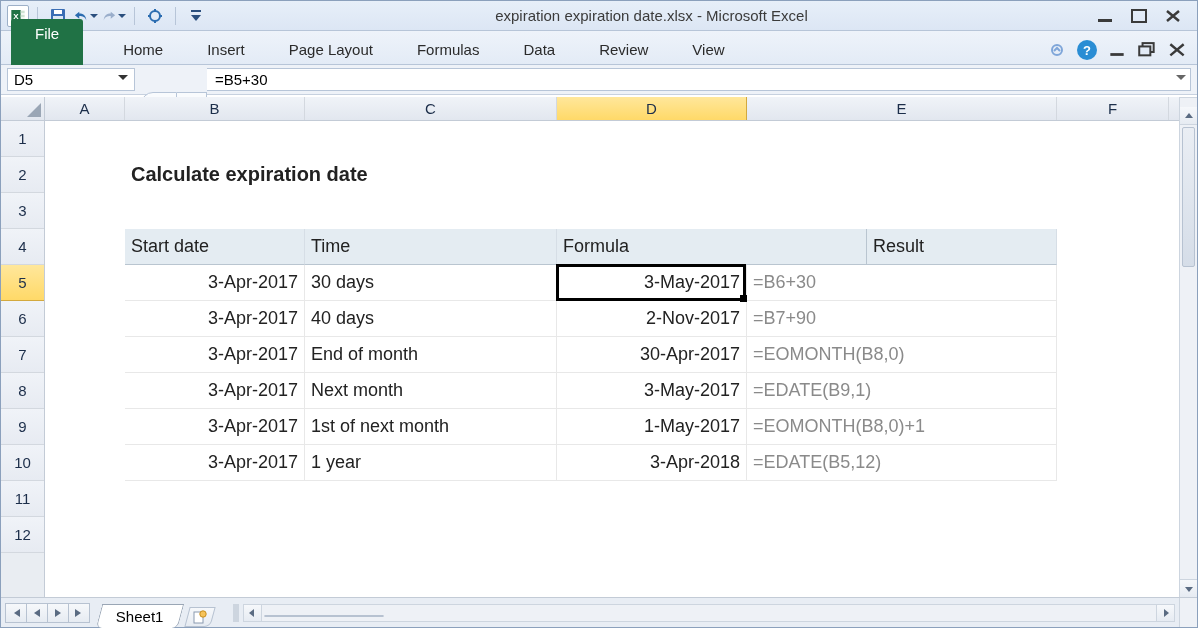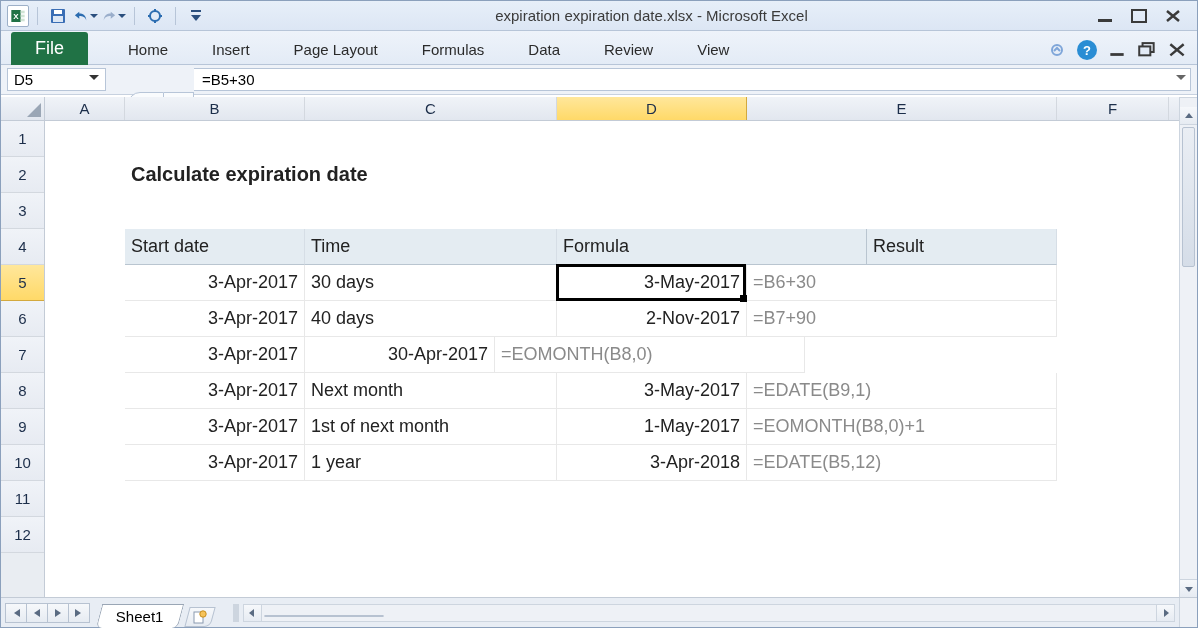--- a/index.html
+++ b/index.html
@@ -14,29 +14,29 @@
   .titlebar .qat .qat-btn { width: 24px; height: 22px; display: flex; align-items: center; justify-content: center; color:#2b4f7e; border-radius:2px; }
   .titlebar .qat .sep { width:1px; height:18px; background:#b7c5d8; margin:0 4px;}
   .titlebar .qat .dd::after{content:"";display:inline-block;border:4px solid transparent;border-top-color:#2b4f7e;margin-left:2px;transform:translateY(2px);}
   .titlebar .title { flex:1; text-align:center; color:#3b3b3b; font-size:15px; }
   .titlebar .win-controls { display:flex; gap:14px; padding-right:8px; }
   .titlebar .win-controls .wc { width:20px; height:16px; display:flex;align-items:center;justify-content:center; color:#3a3a3a;}
   .titlebar .win-controls svg{width:18px;height:14px;}
 
   
   .ribbon { height: 34px; background: linear-gradient(#eef3fa,#e3ebf6); display:flex; align-items:flex-end; padding:0 0 0 10px; border-bottom:1px solid #b7c5d8; position:relative;}
-  .ribbon .file-tab { background:#207245; color:#fff; padding:6px 24px 6px 24px; font-size:18px; border-top-left-radius:3px; border-top-right-radius:3px; margin-right:18px; margin-bottom:-1px; cursor:pointer;}
+  .ribbon .file-tab { background:#207245; color:#fff; padding:6px 24px 23px 24px; font-size:15px; border-top-left-radius:3px; border-top-right-radius:3px; margin-right:18px; margin-bottom:-1px; cursor:pointer;}
   .ribbon .tab { color:#2b2b2b; padding:6px 22px; font-size:15px; cursor:pointer;}
   .ribbon .right-controls{position:absolute; right:10px; bottom:4px; display:flex; gap:10px; align-items:center;}
   .ribbon .right-controls .rc{width:20px;height:18px;display:flex;align-items:center;justify-content:center;color:#4a6a9a;}
   .ribbon .right-controls .help{width:20px;height:20px;border-radius:50%;background:#2a8dd4;color:#fff;display:flex;align-items:center;justify-content:center;font-weight:bold;font-size:13px;}
 
   
   .formulabar { height:30px; display:flex; align-items:stretch; border-bottom:1px solid #c7d1df; background:#eef2f8; padding:3px 6px; gap:0;}
-  .namebox { width:99px; background:#fff; border:1px solid #b7c5d8; display:flex; align-items:center; padding:0 6px; margin-right:22px;}
+  .namebox { width:128px; background:#fff; border:1px solid #b7c5d8; display:flex; align-items:center; padding:0 6px; margin-right:6px;}
   .namebox span{font-size:15px;}
   .namebox .nbdd{margin-left:auto;}
   .namebox .nbdd::after{content:"";display:block;width:0;height:0;border:5px solid transparent;border-top-color:#333;}
   .fx-zone{display:flex;align-items:center; background:#eef2f8;margin-top:36px;}
   .fx-btn{width:30px;height:24px;display:flex;align-items:center;justify-content:center;border:1px solid #b7c5d8;border-left:none;background:#f9fbfd;}
   .fx-btn.oval{border-radius:10px 0 0 10px;border-left:1px solid #b7c5d8;}
   .fbar{flex:1;background:#fff;border:1px solid #b7c5d8;border-left:none;display:flex;align-items:center;padding:0 8px;font-size:15px;position:relative;}
   .fbar .expand{position:absolute;right:4px;top:50%;transform:translateY(-50%);}
   .fbar .expand::after{content:"";display:block;border:5px solid transparent;border-top-color:#666;}
 
@@ -295,20 +295,21 @@
           <div class="cell cB right">3-Apr-2017</div>
           <div class="cell cC">40 days</div>
           <div class="cell cD right">2-Nov-2017</div>
           <div class="cell cE grey">=B7+90</div>
           <div class="cell cF noborder"></div>
         </div>
 
         <div class="cellrow">
           <div class="cell cA noborder"></div>
           <div class="cell cB right">3-Apr-2017</div>
+          <div class="cell cC">End of month</div>
           <div class="cell cD right">30-Apr-2017</div>
           <div class="cell cE grey">=EOMONTH(B8,0)</div>
           <div class="cell cF noborder"></div>
         </div>
 
         <div class="cellrow">
           <div class="cell cA noborder"></div>
           <div class="cell cB right">3-Apr-2017</div>
           <div class="cell cC">Next month</div>
           <div class="cell cD right">3-May-2017</div>

